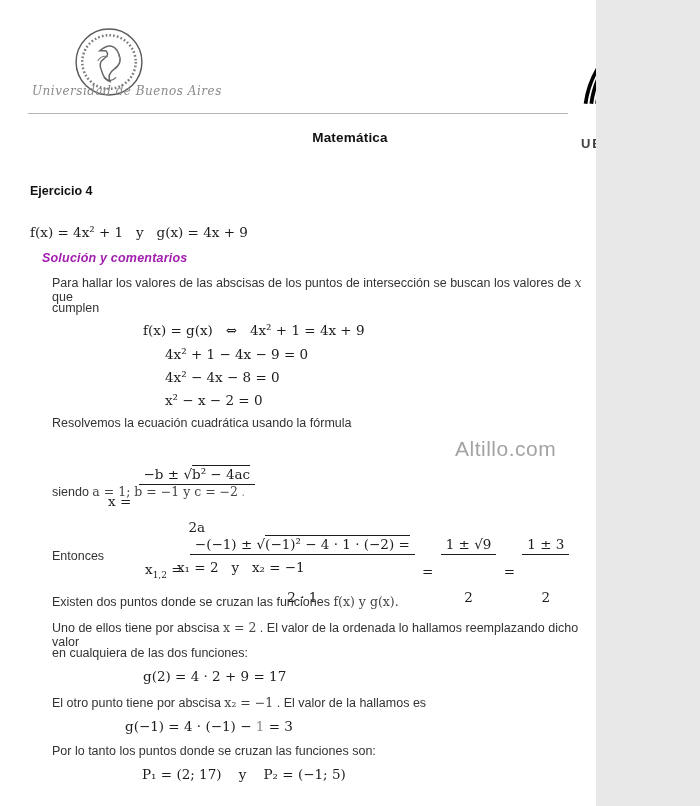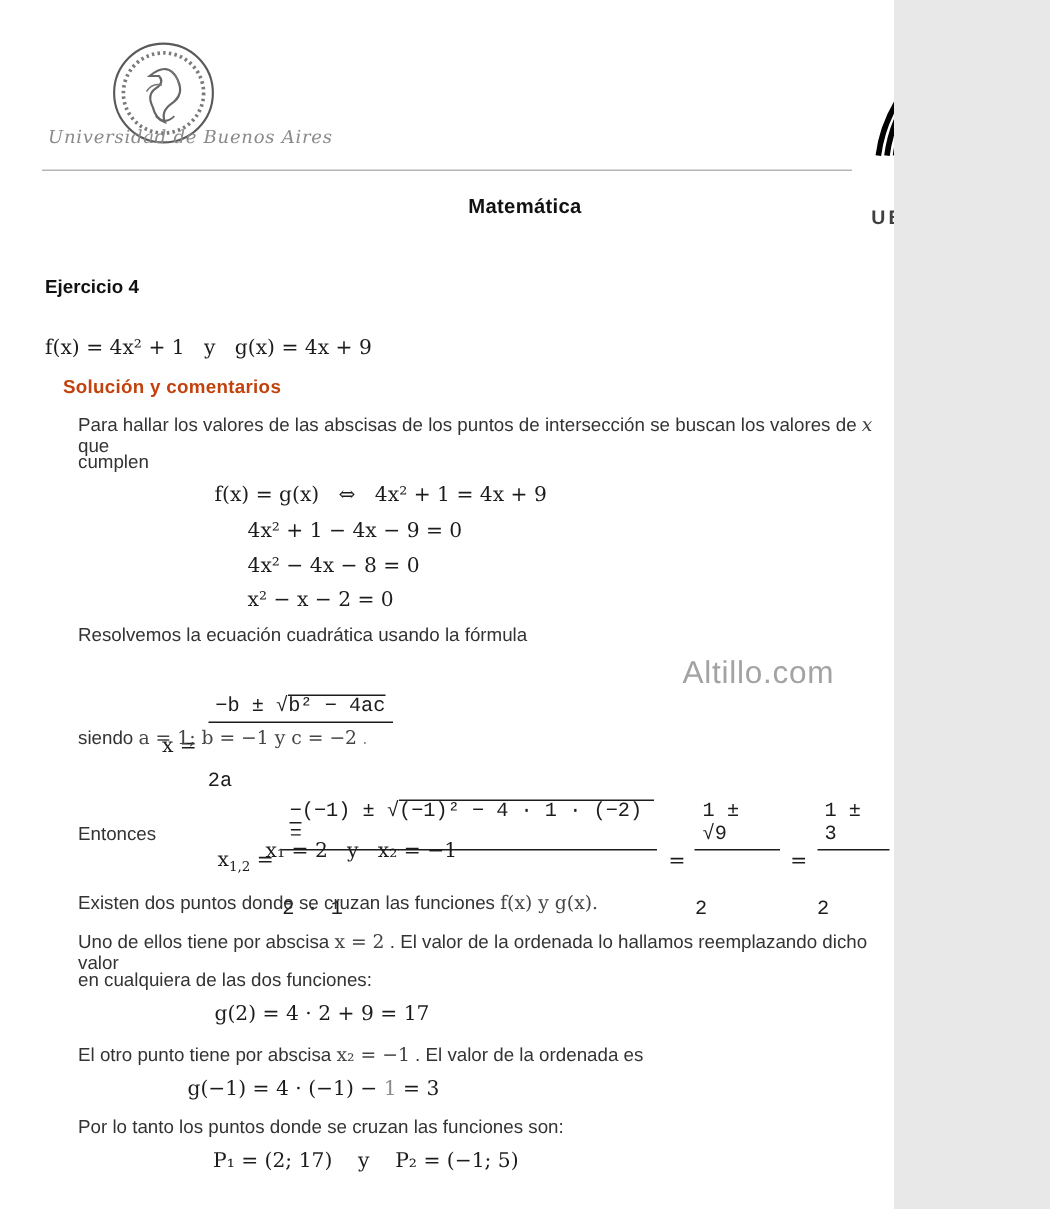--- a/index.html
+++ b/index.html
@@ -10,27 +10,27 @@
     font-family:"Liberation Sans",sans-serif;
     color:#2b2b2b;
     overflow:hidden;
   }
   .abs{position:absolute;white-space:pre-wrap;}
   .body-text{font-size:12.5px;color:#333;}
   .math{font-family:"DejaVu Serif",serif;font-size:13.5px;color:#1c1c1c;white-space:pre-wrap;}
   .math-inline{font-family:"DejaVu Serif",serif;font-size:12.5px;color:#444;}
   .page-title{width:700px;text-align:center;font-size:13.5px;font-weight:bold;color:#111;letter-spacing:.2px;}
   .exercise-heading{font-size:12.5px;font-weight:bold;color:#111;}
-  .solution-heading{font-size:12.5px;font-weight:bold;color:#c2410c;letter-spacing:.2px;}
+  .solution-heading{font-size:12.5px;font-weight:bold;font-style:italic;color:#a21caf;letter-spacing:.2px;}
   .divider{position:absolute;left:28px;right:28px;top:113px;border-top:1px solid #b5b5b5;height:0;}
   .script-text{font-family:"DejaVu Serif",serif;font-style:italic;font-size:12px;color:#8a8a8a;letter-spacing:.5px;}
   .uba-label{font-size:13px;font-weight:bold;color:#404040;letter-spacing:2px;margin-top:2px;text-align:center;}
   .watermark{font-size:21px;color:#a3a3a3;letter-spacing:.5px;font-weight:normal;}
   
-  .frac{display:inline-block;vertical-align:middle;margin:0 3px;font-family:Liberation Mono, monospace;}
+  .frac{display:inline-block;vertical-align:middle;text-align:center;margin:0 3px;}
   .frac .num{display:block;border-bottom:1.3px solid #1c1c1c;padding:0 5px 2px;}
   .frac .den{display:block;padding-top:2px;}
   .eq-row{display:flex;align-items:center;}
   .sqrt-radicand{border-top:1.3px solid #1c1c1c;padding-top:0;}
   sub{font-size:9px;}
   .faint{color:#8d8d8d;}
 </style>
 </head>
 <body>
 
@@ -115,21 +115,21 @@
 
   <div class="abs math" style="left:145px;top:559px;margin-left:32px;">x₁ = 2   y   x₂ = −1</div>
 
   <div class="abs body-text" style="left:52px;top:594px;"><span>Existen dos puntos donde se cruzan las funciones </span><span class="math-inline">f(x) y g(x).</span></div>
 
   <div class="abs body-text" style="left:52px;top:620px;"><span>Uno de ellos tiene por abscisa </span><span class="math-inline">x = 2</span><span> . El valor de la ordenada lo hallamos reemplazando dicho valor</span></div>
   <div class="abs body-text" style="left:52px;top:646px;">en cualquiera de las dos funciones:</div>
 
   <div class="abs math" style="left:143px;top:668px;">g(2) = 4 · 2 + 9 = 17</div>
 
-  <div class="abs body-text" style="left:52px;top:695px;"><span>El otro punto tiene por abscisa </span><span class="math-inline">x₂ = −1</span><span> . El valor de la ordenada es</span></div>
+  <div class="abs body-text" style="left:52px;top:695px;"><span>El otro punto tiene por abscisa </span><span class="math-inline">x₂ = −1</span><span> . El valor de la hallamos es</span></div>
 
   <div class="abs math" style="left:125px;top:718px;"><span>g(−1) = 4 · (−1) − </span><span class="faint">1</span><span> = 3</span></div>
 
   <div class="abs body-text" style="left:52px;top:744px;">Por lo tanto los puntos donde se cruzan las funciones son:</div>
 
   <div class="abs math" style="left:142px;top:766px;">P₁ = (2; 17)    y    P₂ = (−1; 5)</div>
 
 </div>
 
 </body></html>

